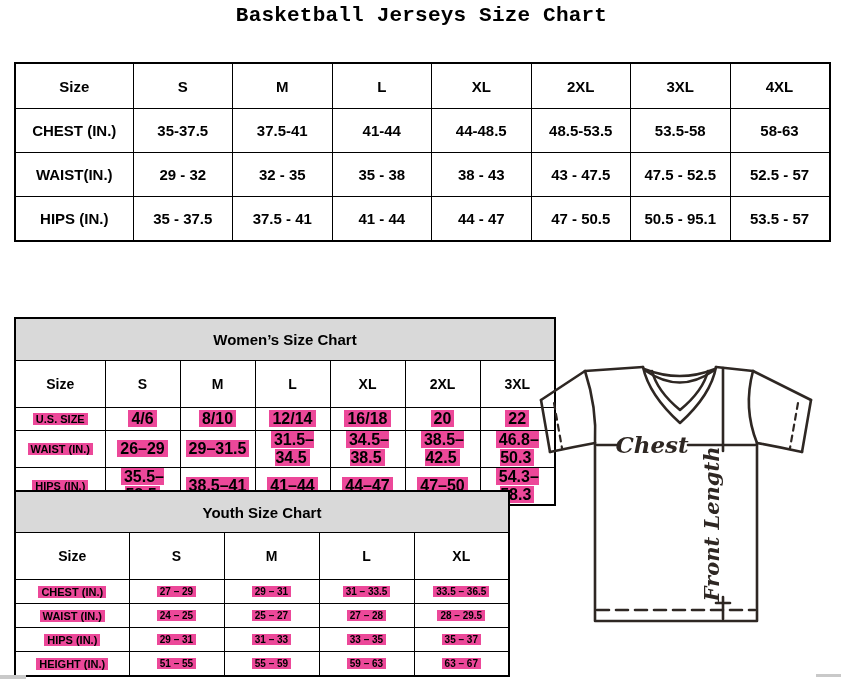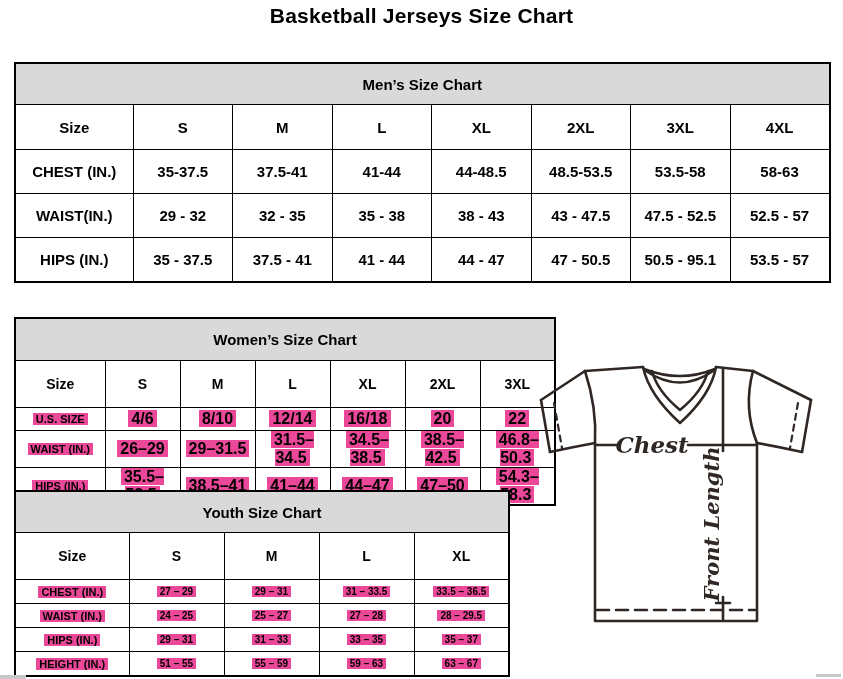--- a/index.html
+++ b/index.html
@@ -2,21 +2,21 @@
 <html><head>
 <meta charset="utf-8">
 <style>
   html,body{margin:0;padding:0;}
   body{
     width:843px;height:679px;position:relative;background:#ffffff;
     font-family:"Liberation Sans",sans-serif;color:#000;overflow:hidden;
   }
   .page-title{
     position:absolute;top:4px;left:0;width:100%;text-align:center;
-    font-size:21px;font-weight:bold;letter-spacing:0.2px;
+    font-size:21px;font-weight:bold;letter-spacing:0.2px;font-family:Liberation Mono, monospace;
   }
   table.size-table{
     position:absolute;border-collapse:collapse;table-layout:fixed;
     border:2px solid #000;
   }
   table.size-table th,table.size-table td{
     border:1.5px solid #000;text-align:center;vertical-align:middle;
     padding:0;font-weight:bold;overflow:hidden;
   }
   tr.title-row th{background:#d9d9d9;font-size:15px;}
@@ -55,23 +55,20 @@
     <col style="width:118px">
       <col style="width:99.5px">
       <col style="width:99.5px">
       <col style="width:99.5px">
     <col style="width:99.5px">
       <col style="width:99.5px">
       <col style="width:99.5px">
       <col style="width:99.5px">
   </colgroup>
 <tbody>
-      <tr class="title-row">
-        <th colspan="8">Men’s Size Chart</th>
-      </tr>
       <tr class="head-row">
         <th>Size</th>
         <th>S</th>
         <th>M</th>
         <th>L</th>
         <th>XL</th>
         <th>2XL</th>
         <th>3XL</th>
         <th>4XL</th>
       </tr>

